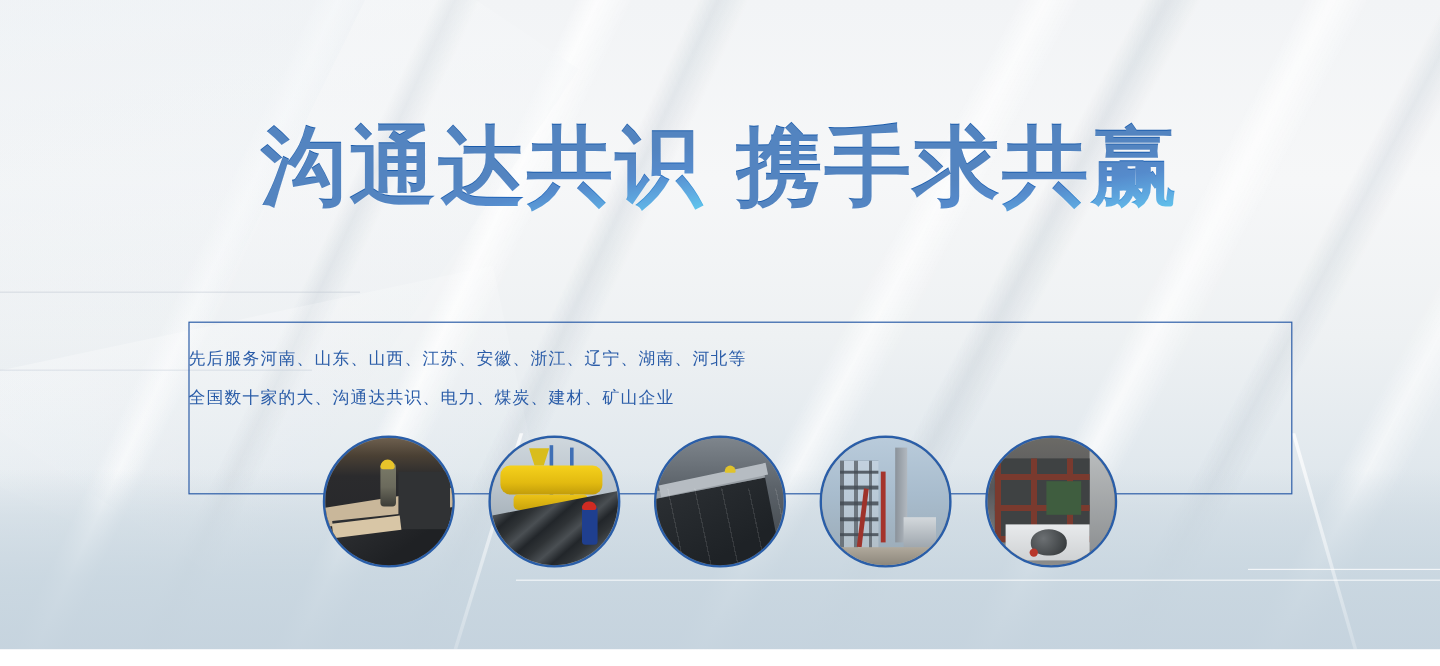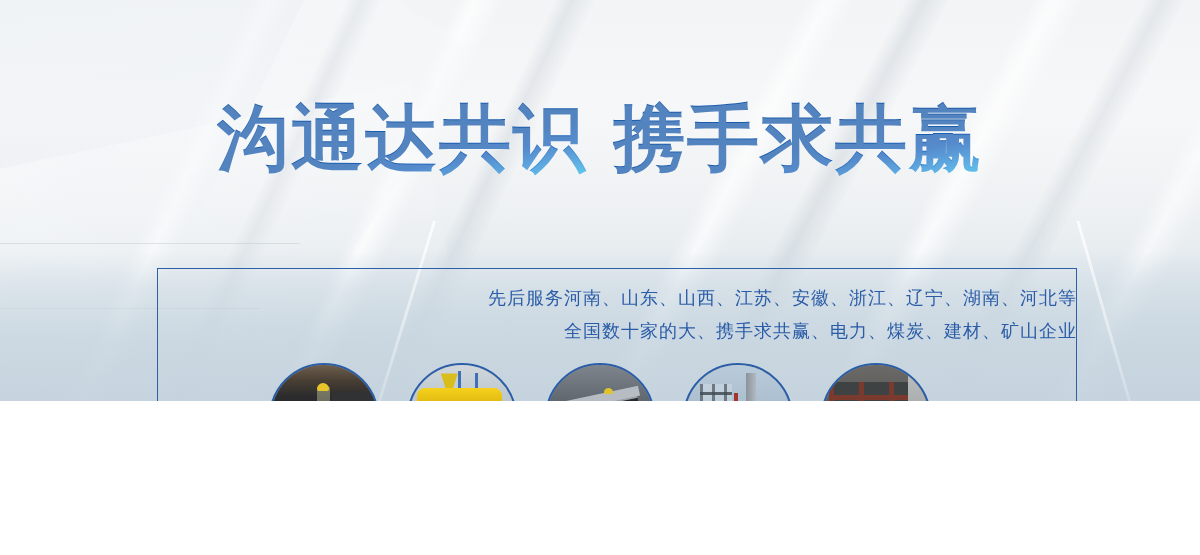--- a/index.html
+++ b/index.html
@@ -9,21 +9,21 @@
   body {
     width: 1200px;
     height: 555px;
     overflow: hidden;
     font-family: "Liberation Sans", "DejaVu Sans", sans-serif;
   }
 
   #banner {
     position: relative;
     width: 1200px;
-    height: 401px;
+    height: 541px;
     overflow: hidden;
     background: linear-gradient(180deg,
         #f2f4f6 0%,
         #f6f7f8 28%,
         #eef1f3 52%,
         #e2e9ee 70%,
         #d6dfe6 86%,
         #cfd9e1 100%);
   }
 
@@ -146,23 +146,23 @@
     height: 144px;
     border: 1px solid #2d5ea8;
     box-sizing: border-box;
   }
 
   .body-text {
     position: absolute;
     left: 157px;
     top: 282px;
     width: 920px;
-    text-align: right;
+    text-align: left;
     color: #2a5ca8;
-    font-size: 18px;
+    font-size: 14px;
     line-height: 33px;
     letter-spacing: 1px;
     white-space: nowrap;
   }
   .body-text .line { display: block; }
 
   
   .thumbs {
     position: absolute;
     left: 0; right: 0;
@@ -439,21 +439,21 @@
 
   <div class="headline">
     <span class="hl-inner">沟通达共识</span><span class="gap"></span><span class="hl-inner">携手求共赢</span>
   </div>
 
 
   <div class="frame"></div>
 
   <div class="body-text">
     <span class="line">先后服务河南、山东、山西、江苏、安徽、浙江、辽宁、湖南、河北等</span>
-    <span class="line">全国数十家的大、携手求共赢、电力、煤炭、建材、矿山企业</span>
+    <span class="line">全国数十家的大、沟通达共识、电力、煤炭、建材、矿山企业</span>
   </div>
 
   <div class="thumbs">
 
     <div class="thumb">
       <div class="scene sc1">
         <div class="p-dark2"></div>
         <div class="p-plank"></div>
         <div class="p-worker"></div>
         <div class="p-helmet"></div>

